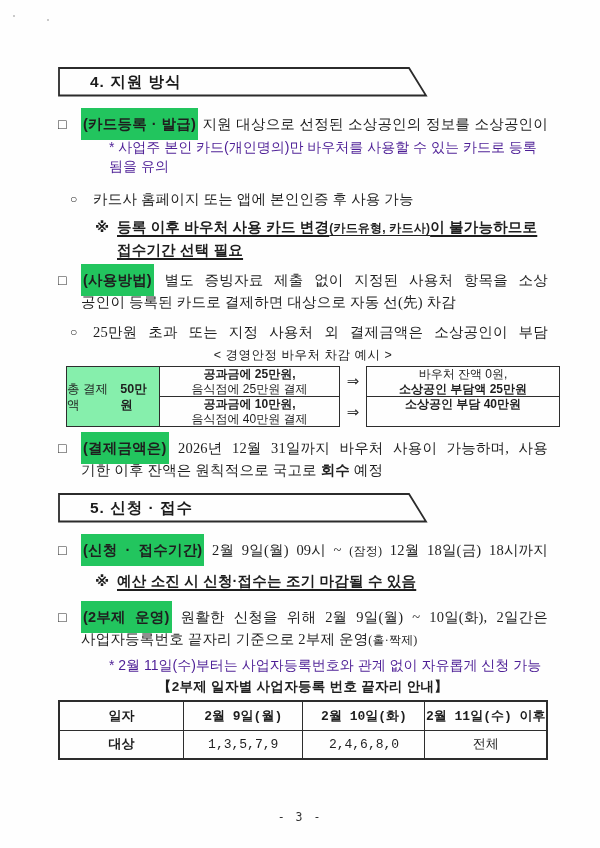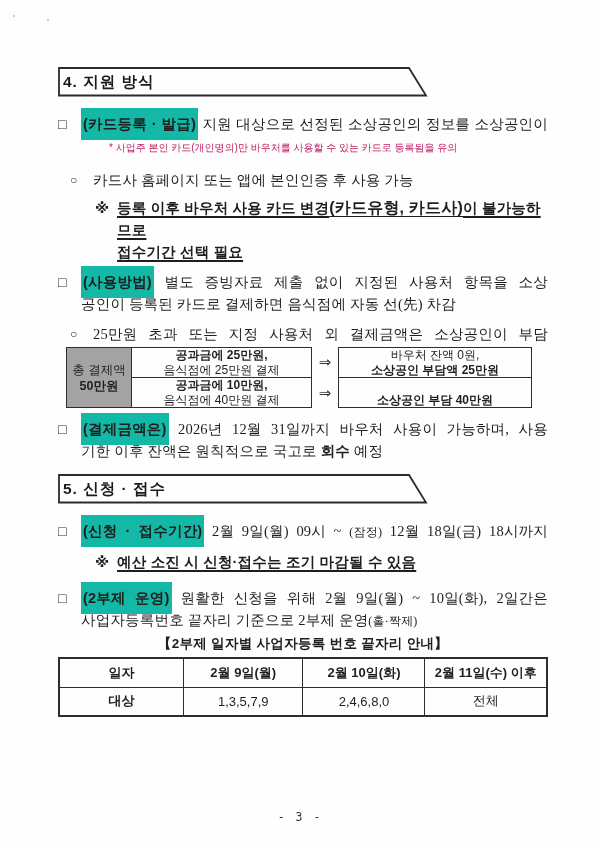--- a/index.html
+++ b/index.html
@@ -10,84 +10,84 @@
     color:#1e1e1e;
     font-family:"Liberation Serif","DejaVu Serif",serif;
   }
   .content { padding:67px 52px 0 58px; }
   .serif { font-family:"Liberation Serif","DejaVu Serif",serif; }
 
   
   .banner { position:relative; width:370px; height:30px; }
   .banner svg { position:absolute; left:0; top:0; }
   .banner-text {
-    position:absolute; left:5px; top:50%; transform:translateY(-50%);
+    position:absolute; left:32px; top:50%; transform:translateY(-50%);
     font-family:"Liberation Sans","DejaVu Sans",sans-serif;
     font-weight:bold; font-size:15.5px; letter-spacing:1px; color:#1b1b1b;
   }
 
   
   .item { display:flex; }
   .bullet { flex:none; width:23px; font-size:14px; line-height:22px; color:#2a2a2a;
             font-family:"Liberation Sans","DejaVu Sans",sans-serif; }
   .bullet.circ { font-size:12px; }
   .itxt { flex:1; min-width:0; }
   .ln { font-size:14.5px; line-height:22px; letter-spacing:0.2px; }
   .fj { text-align:justify; text-align-last:justify; }
   .indent1 { margin-left:12px; }   
   .small { font-size:12px; }
   .hl {
     font-family:"Liberation Sans","DejaVu Sans",sans-serif;
-    font-weight:bold; background:#14b8a6; padding:8px 2px;
+    font-weight:bold; background:#22c55e; padding:8px 2px;
   }
   .b { font-weight:bold; }
   .note {
     font-family:"Liberation Sans","DejaVu Sans",sans-serif;
-    font-size:10px; line-height:19px; color:#be185d; margin-left:28px;
+    font-size:14px; line-height:19px; color:#4c1d95; margin-left:28px;
   }
   .warn { display:flex; margin-left:37px; }
   .warn .mark { flex:none; width:22px; font-weight:bold; font-size:14.5px; line-height:22px;
                 font-family:"Liberation Sans","DejaVu Sans",sans-serif; }
   .warn .wt {
     font-family:"Liberation Sans","DejaVu Sans",sans-serif;
     font-weight:bold; font-size:14.5px; line-height:22px; letter-spacing:0.2px;
   }
   .warn .wt .u, .uline {
     text-decoration:underline; text-underline-offset:3px; text-decoration-thickness:1.5px;
   }
-  .warn .wt .small { font-size:16px;text-decoration:underline; }
+  .warn .wt .small { font-size:12px;text-decoration:underline; }
 
   .caption { text-align:center; font-size:12.5px; letter-spacing:0.5px; margin-right:0;
              font-family:"Liberation Sans","DejaVu Sans",sans-serif; color:#222; }
 
   
   .diagram { display:flex; align-items:stretch; margin-left:8px; width:482px;
              font-family:"Liberation Sans","DejaVu Sans",sans-serif; }
   .dg-left {
-    flex:none; width:66px; border:1.6px solid #2d2d2d; background:#a3a3a3;
-    display:flex; flex-direction:column; justify-content:center; align-items:center;
+    flex:none; width:94px; border:1.6px solid #2d2d2d; background:#86efac;
+    display:flex; justify-content:center; align-items:center;
     font-size:12.5px; line-height:16px;
   }
   .dg-mid { flex:none; width:180px; border:1.6px solid #2d2d2d; border-left:none;
             display:flex; flex-direction:column; }
-  .dg-cell { flex:1; display:flex; flex-direction:column; justify-content:flex-end;
+  .dg-cell { flex:1; display:flex; flex-direction:column; justify-content:flex-start;
              text-align:center; font-size:12px; line-height:14.5px; }
   .dg-mid .dg-cell:first-child, .dg-right .dg-cell:first-child { border-bottom:1px solid #2d2d2d; }
   .dg-arrows { flex:none; width:26px; display:flex; flex-direction:column; }
   .dg-arrows span { flex:1; display:flex; align-items:center; justify-content:center;
                     font-size:15px; color:#333; }
   .dg-right { flex:none; width:194px; border:1.6px solid #2d2d2d;
               display:flex; flex-direction:column; }
 
   .tbl-title { text-align:center; font-weight:bold; font-size:13.5px; letter-spacing:0.3px;
                font-family:"Liberation Sans","DejaVu Sans",sans-serif; }
   table.sched { width:490px; border-collapse:collapse; border:2px solid #2d2d2d;
                 font-family:"Liberation Sans","DejaVu Sans",sans-serif; }
   table.sched td { border:1.2px solid #2d2d2d; text-align:center; height:29px;
-                   font-size:13px; }
+                   font-size:13px;font-family:Liberation Mono, monospace; }
   table.sched .hrow td { font-weight:bold; }
   table.sched .rlabel { font-weight:bold; }
 
   .footer { position:absolute; left:0; right:0; bottom:24px; text-align:center;
             font-size:11.5px; letter-spacing:2px; color:#333;
             font-family:"DejaVu Sans Mono","Liberation Mono",monospace; }
   .speck { position:absolute; background:#b9b9b9; border-radius:50%; }
 
   .mt16{margin-top:16px;} .mt14{margin-top:14px;} .mt12{margin-top:12px;}
   .mt10{margin-top:10px;} .mt8{margin-top:8px;} .mt6{margin-top:6px;}
@@ -128,31 +128,32 @@
       <div class="wt">
         <div><span class="u">등록 이후 바우처 사용 카드 변경</span><span class="u small">(카드유형, 카드사)</span><span class="u">이 불가능하므로</span></div>
         <div><span class="u">접수기간 선택 필요</span></div>
       </div>
     </div>
 
     <div class="item mt8">
       <span class="bullet">□</span>
       <div class="itxt serif">
         <div class="ln fj"><span class="hl">(사용방법)</span><span> 별도 증빙자료 제출 없이 지정된 사용처 항목을 소상</span></div>
-        <div class="ln">공인이 등록된 카드로 결제하면 음식점에 자동 선(先) 차감</div>
+        <div class="ln">공인이 등록된 카드로 결제하면 대상으로 자동 선(先) 차감</div>
       </div>
     </div>
 
     <div class="item mt8 indent1">
       <span class="bullet circ">○</span>
       <div class="itxt serif">
         <div class="ln fj">25만원 초과 또는 지정 사용처 외 결제금액은 소상공인이 부담</div>
       </div>
     </div>
 
+    <div class="caption mt4">&lt; 경영안정 바우처 차감 예시 &gt;</div>
     <div class="diagram mt2">
       <div class="dg-left">
         <div>총 결제액</div>
         <div class="b">50만원</div>
       </div>
       <div class="dg-mid">
         <div class="dg-cell">
           <div class="b">공과금에 25만원,</div>
           <div>음식점에 25만원 결제</div>
         </div>
@@ -202,20 +203,21 @@
       <div class="wt">
         <div><span class="u">예산 소진 시 신청·접수는 조기 마감될 수 있음</span></div>
       </div>
     </div>
 
     <div class="item mt14">
       <span class="bullet">□</span>
       <div class="itxt serif">
         <div class="ln fj"><span class="hl">(2부제 운영)</span><span> 원활한 신청을 위해 2월 9일(월) ~ 10일(화), 2일간은</span></div>
         <div class="ln"><span>사업자등록번호 끝자리 기준으로 2부제 운영</span><span class="small">(홀·짝제)</span></div>
+        <div class="note mt5">* 2월 11일(수)부터는 사업자등록번호와 관계 없이 자유롭게 신청 가능</div>
       </div>
     </div>
 
     <div class="tbl-title mt3">【2부제 일자별 사업자등록 번호 끝자리 안내】</div>
     <table class="sched mt4">
       <tbody>
         <tr class="hrow">
           <td style="width:25.5%">일자</td>
           <td style="width:24.5%">2월 9일(월)</td>
           <td style="width:25%">2월 10일(화)</td>

